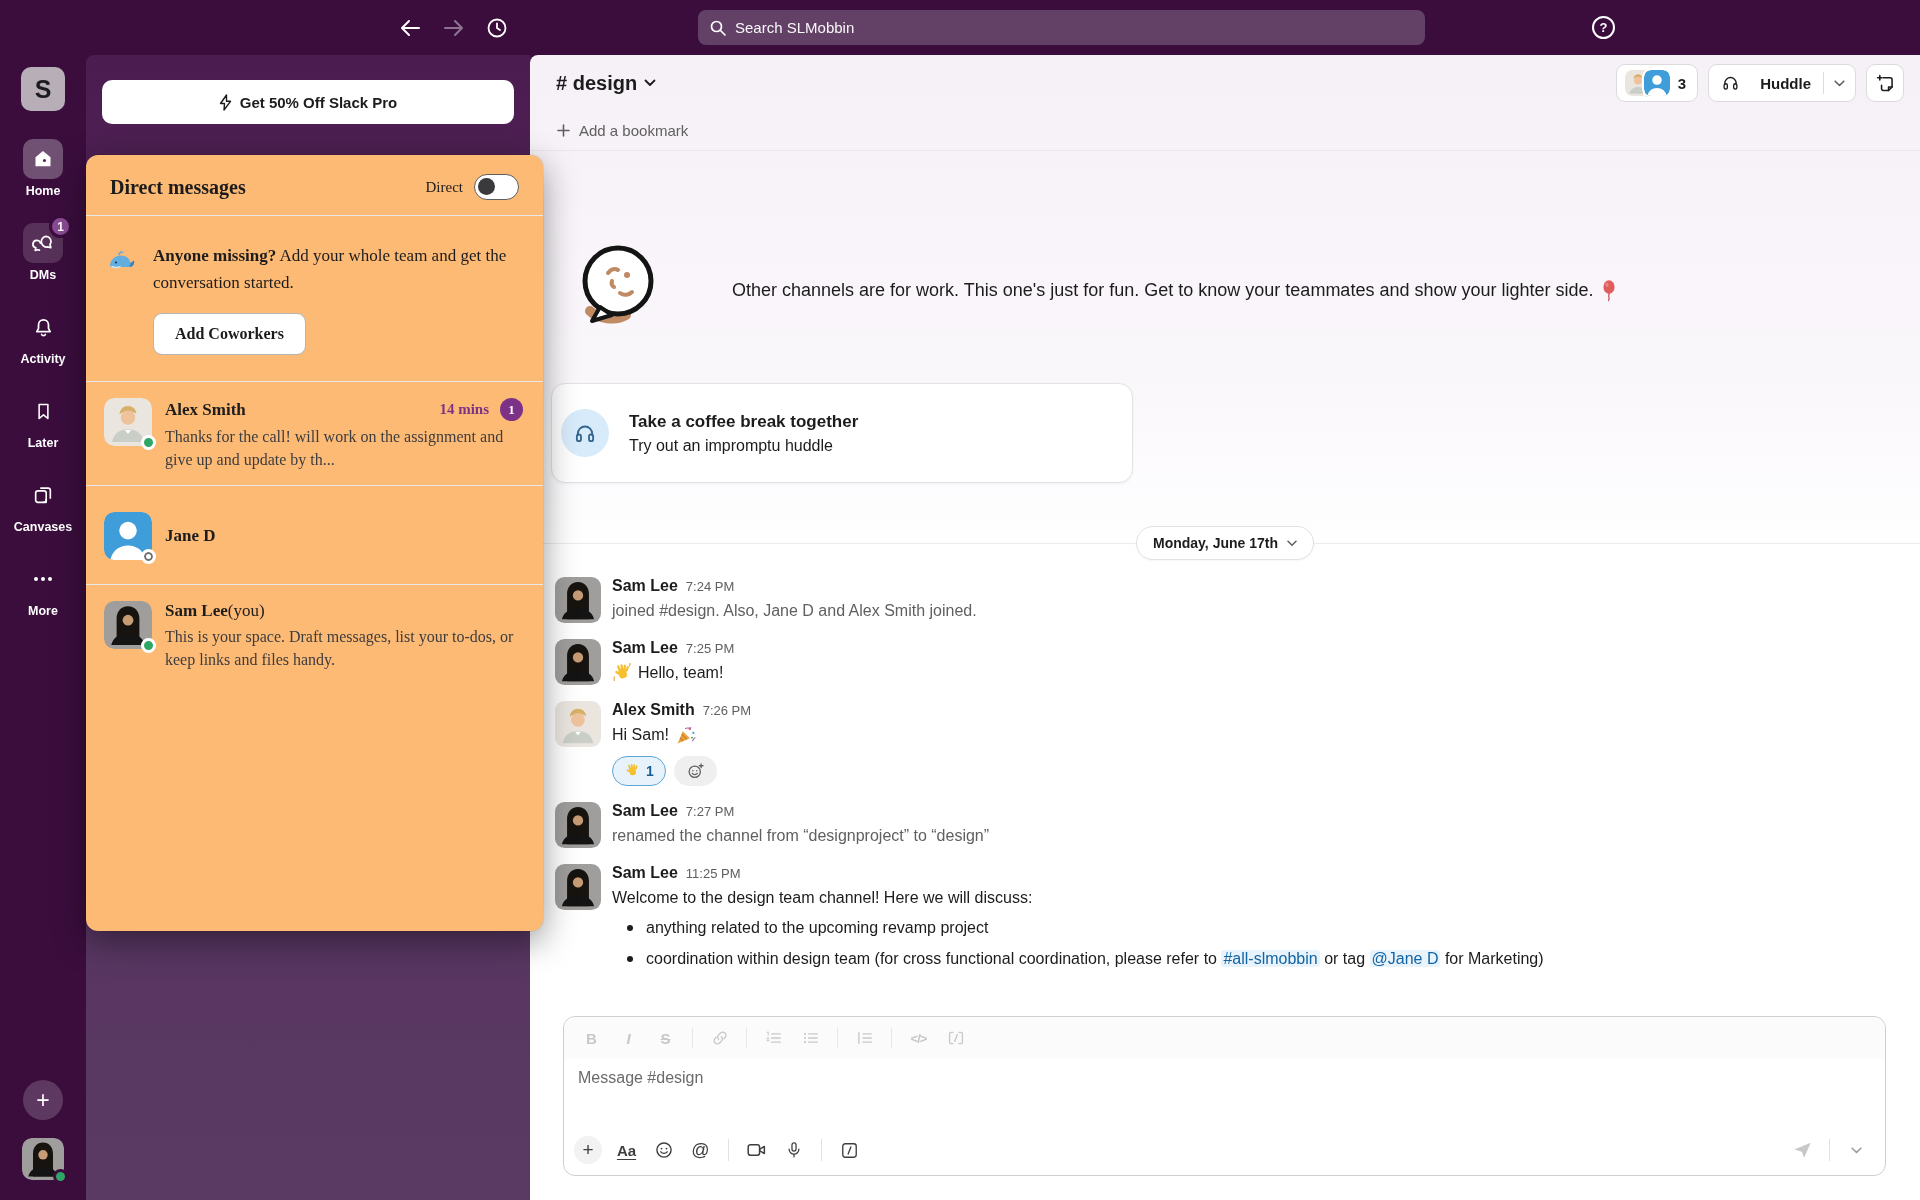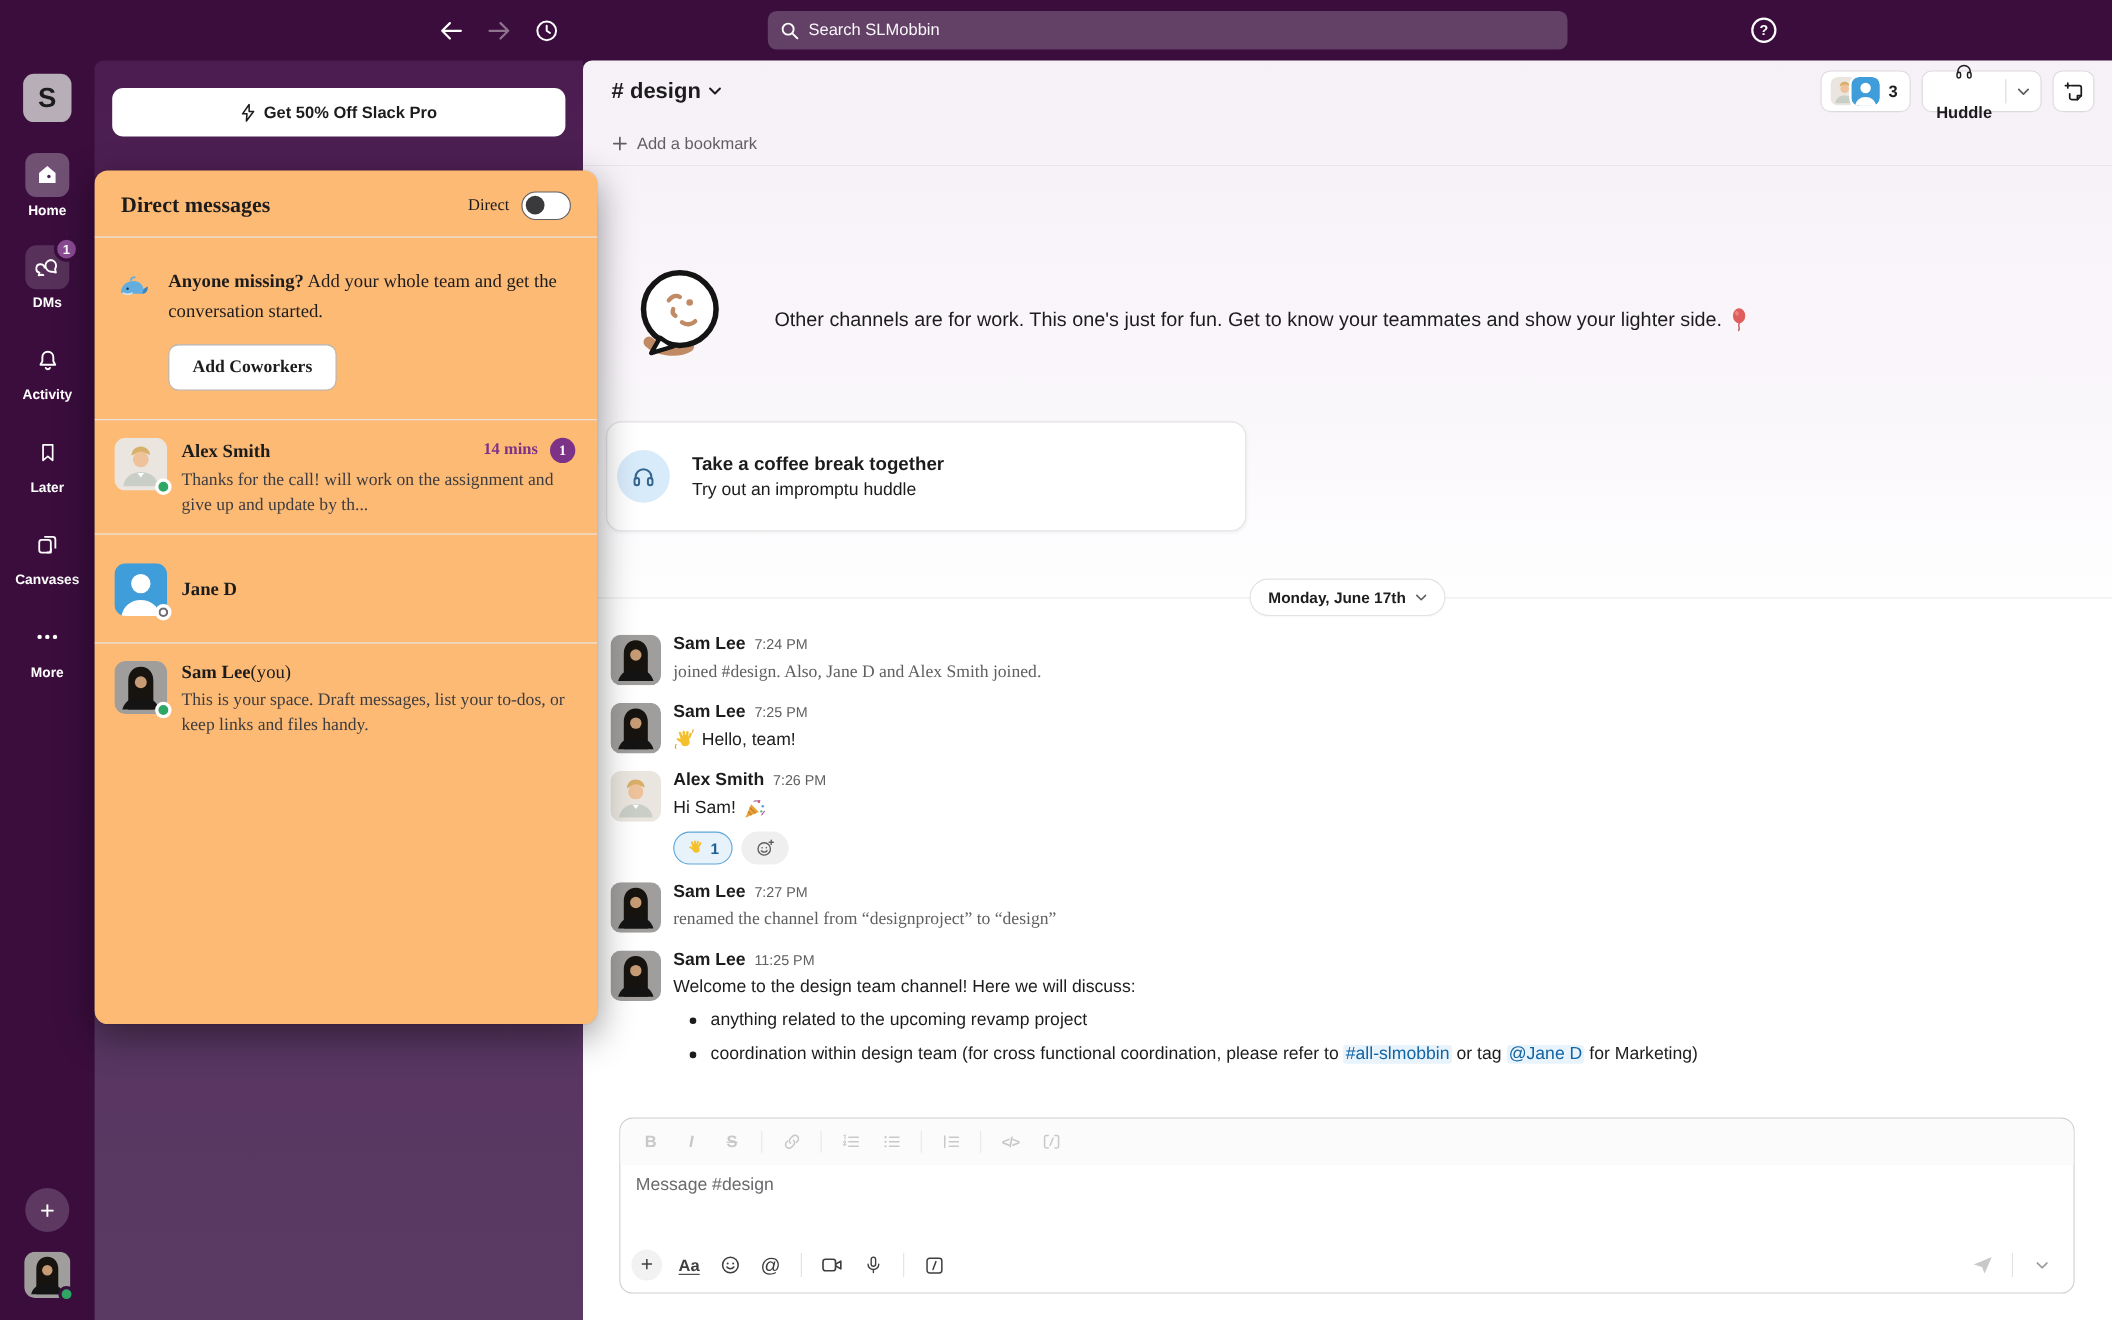--- a/index.html
+++ b/index.html
@@ -80,52 +80,52 @@
   .ch-title { font-size:20px; font-weight:900; display:flex; align-items:center; gap:7px; }
   .ch-right { margin-left:auto; display:flex; align-items:center; gap:10px; }
   .members-btn { height:38px; border:1px solid #dcdadc; border-radius:9px; background:#fff; display:flex; align-items:center;
                  padding:0 11px 0 8px; gap:8px; }
   .mini-avs { display:flex; }
   .mini-av { width:26px; height:26px; border-radius:7px; position:relative; }
   .mini-av + .mini-av { margin-left:-7px; outline:2px solid #fff; }
   .mini-pres { position:absolute; right:-3px; bottom:-3px; width:11px; height:11px; border-radius:50%; background:#2ea664; border:2px solid #fff; }
   .members-count { font-size:15px; font-weight:600; }
   .huddle-btn { height:38px; border:1px solid #dcdadc; border-radius:9px; background:#fff; display:flex; align-items:center; }
-  .huddle-left { display:flex; align-items:center; gap:20px; padding:0 12px; font-size:15px; font-weight:600;flex-direction:column; }
+  .huddle-left { display:flex; align-items:center; gap:20px; padding:0 12px; font-size:15px; font-weight:600; }
   .v-div { width:1px; height:22px; background:#dcdadc; }
   .huddle-caret { padding:0 10px; display:flex; align-items:center; }
   .canvas-btn { width:38px; height:38px; border:1px solid #dcdadc; border-radius:9px; background:#fff; display:flex; align-items:center; justify-content:center; }
   .bookmarks { height:40px; display:flex; align-items:center; gap:9px; padding:0 27px; color:#616061; font-size:15px;
                border-bottom:1px solid rgba(29,28,29,.06); }
 
   .hero { display:flex; align-items:center; gap:38px; padding:86px 40px 0 40px; }
   .hero-illo { width:96px; height:96px; flex:none; }
   .hero-title { font-size:34px; font-weight:800; letter-spacing:-.4px; }
-  .hero-sub { font-size:18px; margin-top:11px; display:flex; align-items:center; gap:7px; }
+  .hero-sub { font-size:18px; margin-top:11px; display:flex; align-items:center; gap:7px;margin-left:28px; }
 
   .huddle-card { margin:50px 0 0 21px; width:582px; height:100px; background:#fff; border:1px solid #e4e2e4; border-radius:14px;
                  box-shadow:0 1px 3px rgba(0,0,0,.05); display:flex; align-items:center; gap:20px; padding-left:9px; }
   .hc-icon { width:48px; height:48px; border-radius:50%; background:#d8ebfa; display:flex; align-items:center; justify-content:center; flex:none; }
   .hc-title { font-size:17px; font-weight:800; }
   .hc-sub { font-size:16px; margin-top:5px; }
 
   .date-row { position:relative; height:34px; margin-top:43px; }
   .date-row::before { content:""; position:absolute; left:0; right:0; top:17px; border-top:1px solid #ebebeb; }
   .date-pill { position:absolute; left:50%; transform:translateX(-50%); top:0; height:34px; padding:0 16px; background:#fff;
                border:1px solid #e2e2e2; border-radius:18px; display:flex; align-items:center; gap:9px; font-size:14px;
                font-weight:700; box-shadow:0 1px 2px rgba(0,0,0,.04); }
 
   .msgs { padding-top:9px; }
   .msg { display:flex; gap:11px; padding:8px 28px 8px 25px; }
   .msg-avatar { width:46px; height:46px; border-radius:9px; flex:none; }
   .msg-head { display:flex; align-items:baseline; gap:8px; }
   .msg-author { font-size:16px; font-weight:900; }
   .msg-time { font-size:13px; color:#616061; }
   .msg-text { font-size:16px; line-height:24px; margin-top:4px; display:flex; align-items:center; gap:6px; }
-  .msg-text.system { color:#616061;font-family:Liberation Serif, serif; }
+  .msg-text.system { color:#616061; }
   .reactions { display:flex; gap:8px; margin-top:9px; }
   .react-pill { height:30px; padding:0 11px; border-radius:16px; background:#e7f2fb; border:1px solid #5ea6d8;
                 display:flex; align-items:center; gap:6px; font-size:14px; font-weight:700; color:#1b5d93; }
   .react-add { height:30px; padding:0 12px; border-radius:16px; background:#efefef; display:flex; align-items:center; color:#616061; }
   .bullet { display:flex; gap:13px; margin-top:5px; padding-left:15px; font-size:16px; line-height:26px; }
   .bullet .dot { width:6px; height:6px; border-radius:50%; background:#1d1c1d; margin-top:10px; flex:none; }
   .mention { color:#1264a3; background:#e8f3fc; border-radius:3px; padding:0 2px; }
 
   
   .composer { position:absolute; left:33px; right:34px; bottom:24px; height:160px; background:#fff; border:1px solid #d0cfd0; border-radius:12px; }

